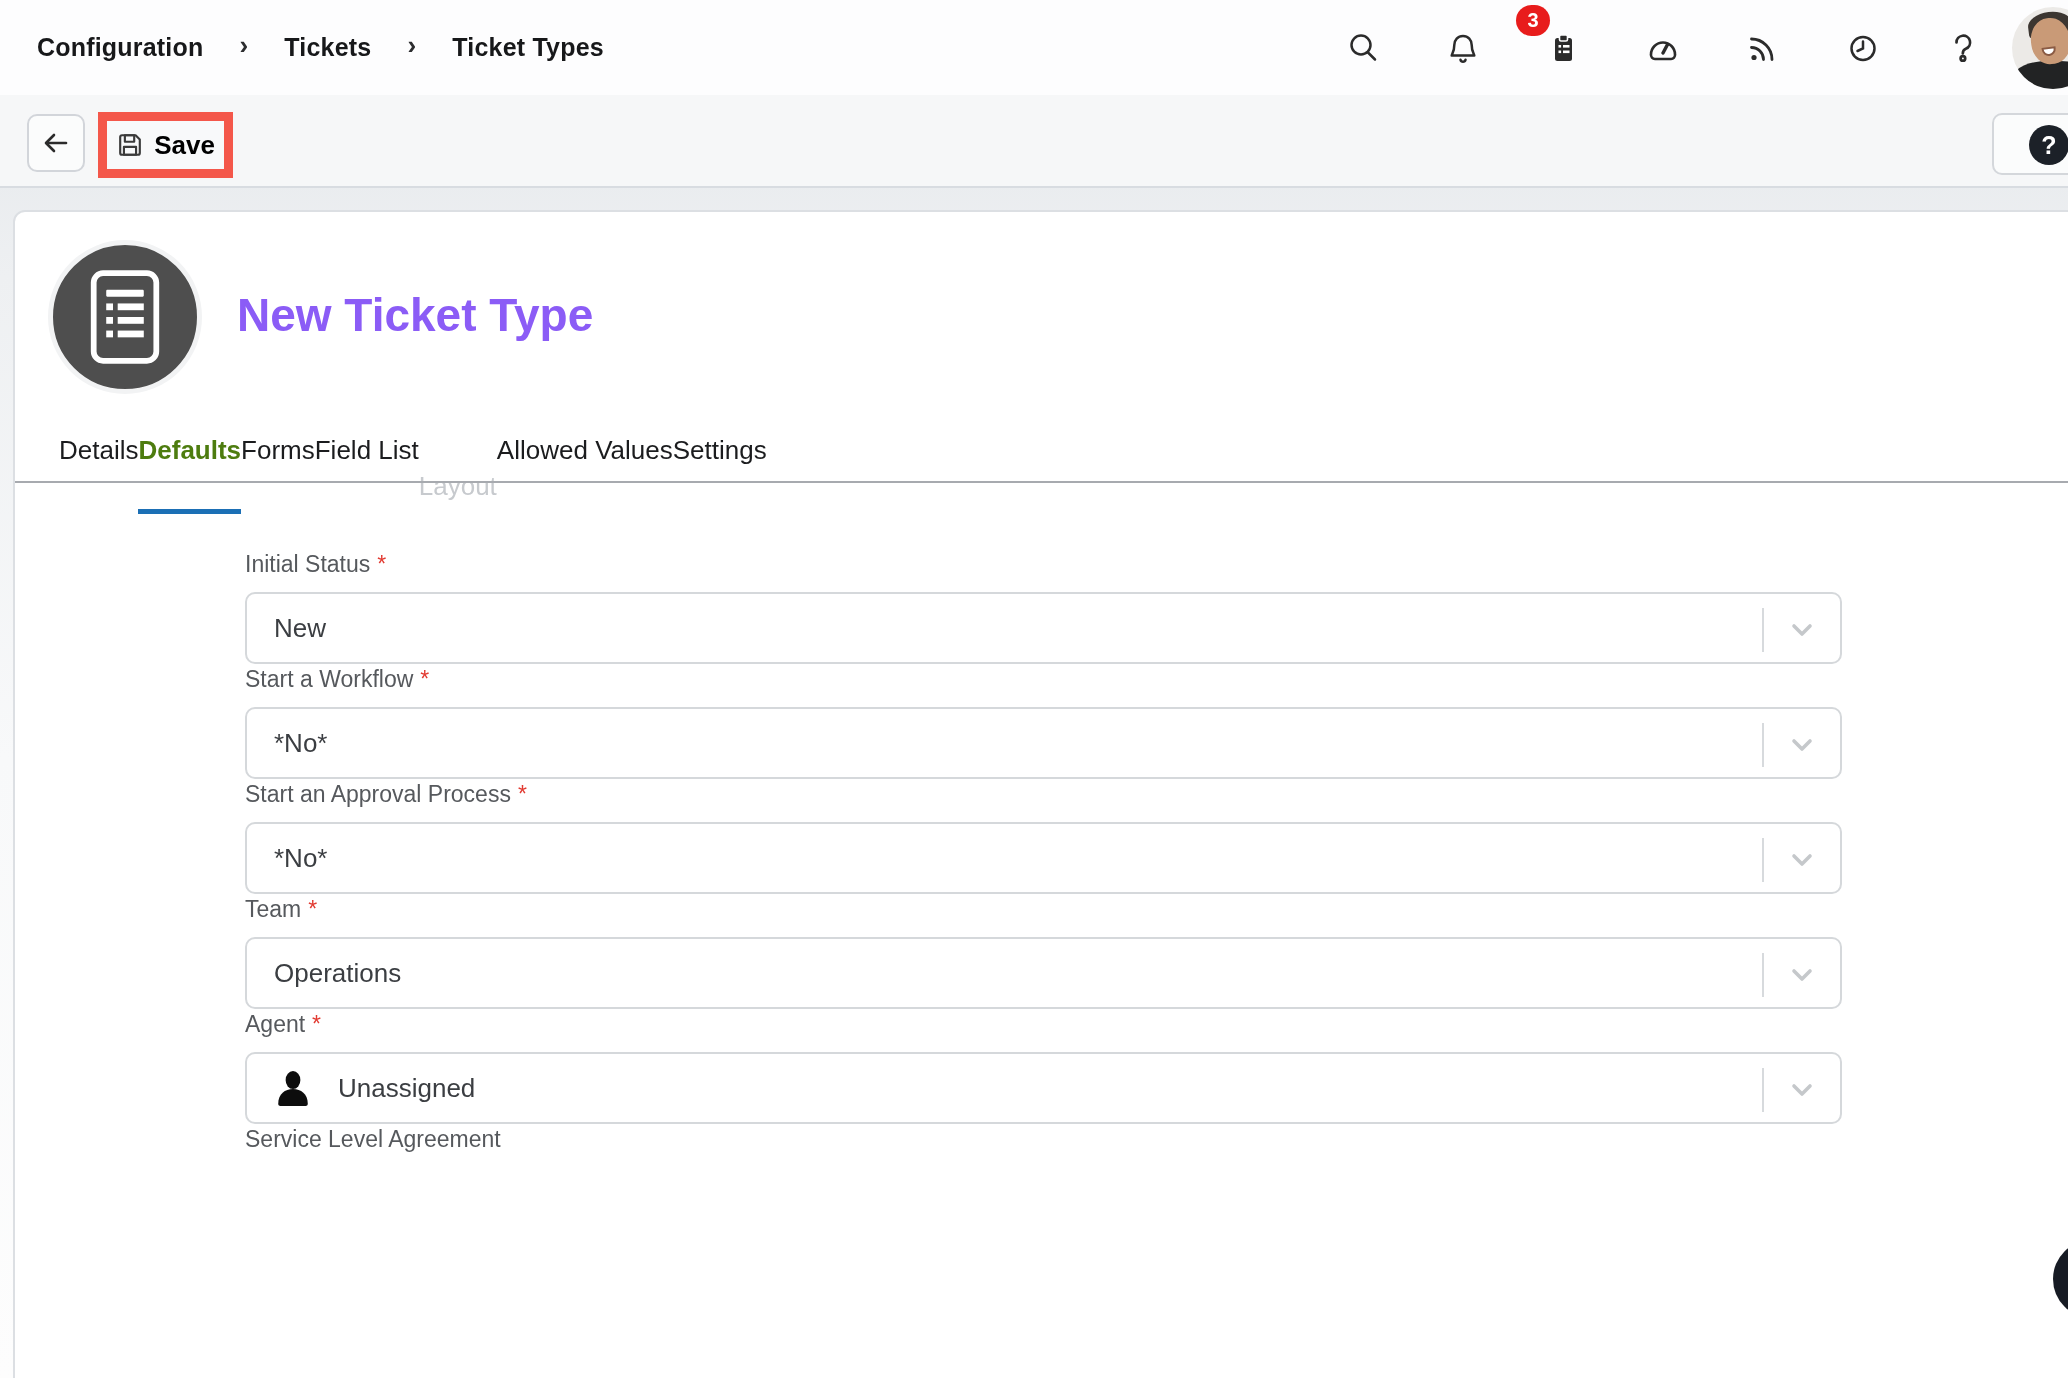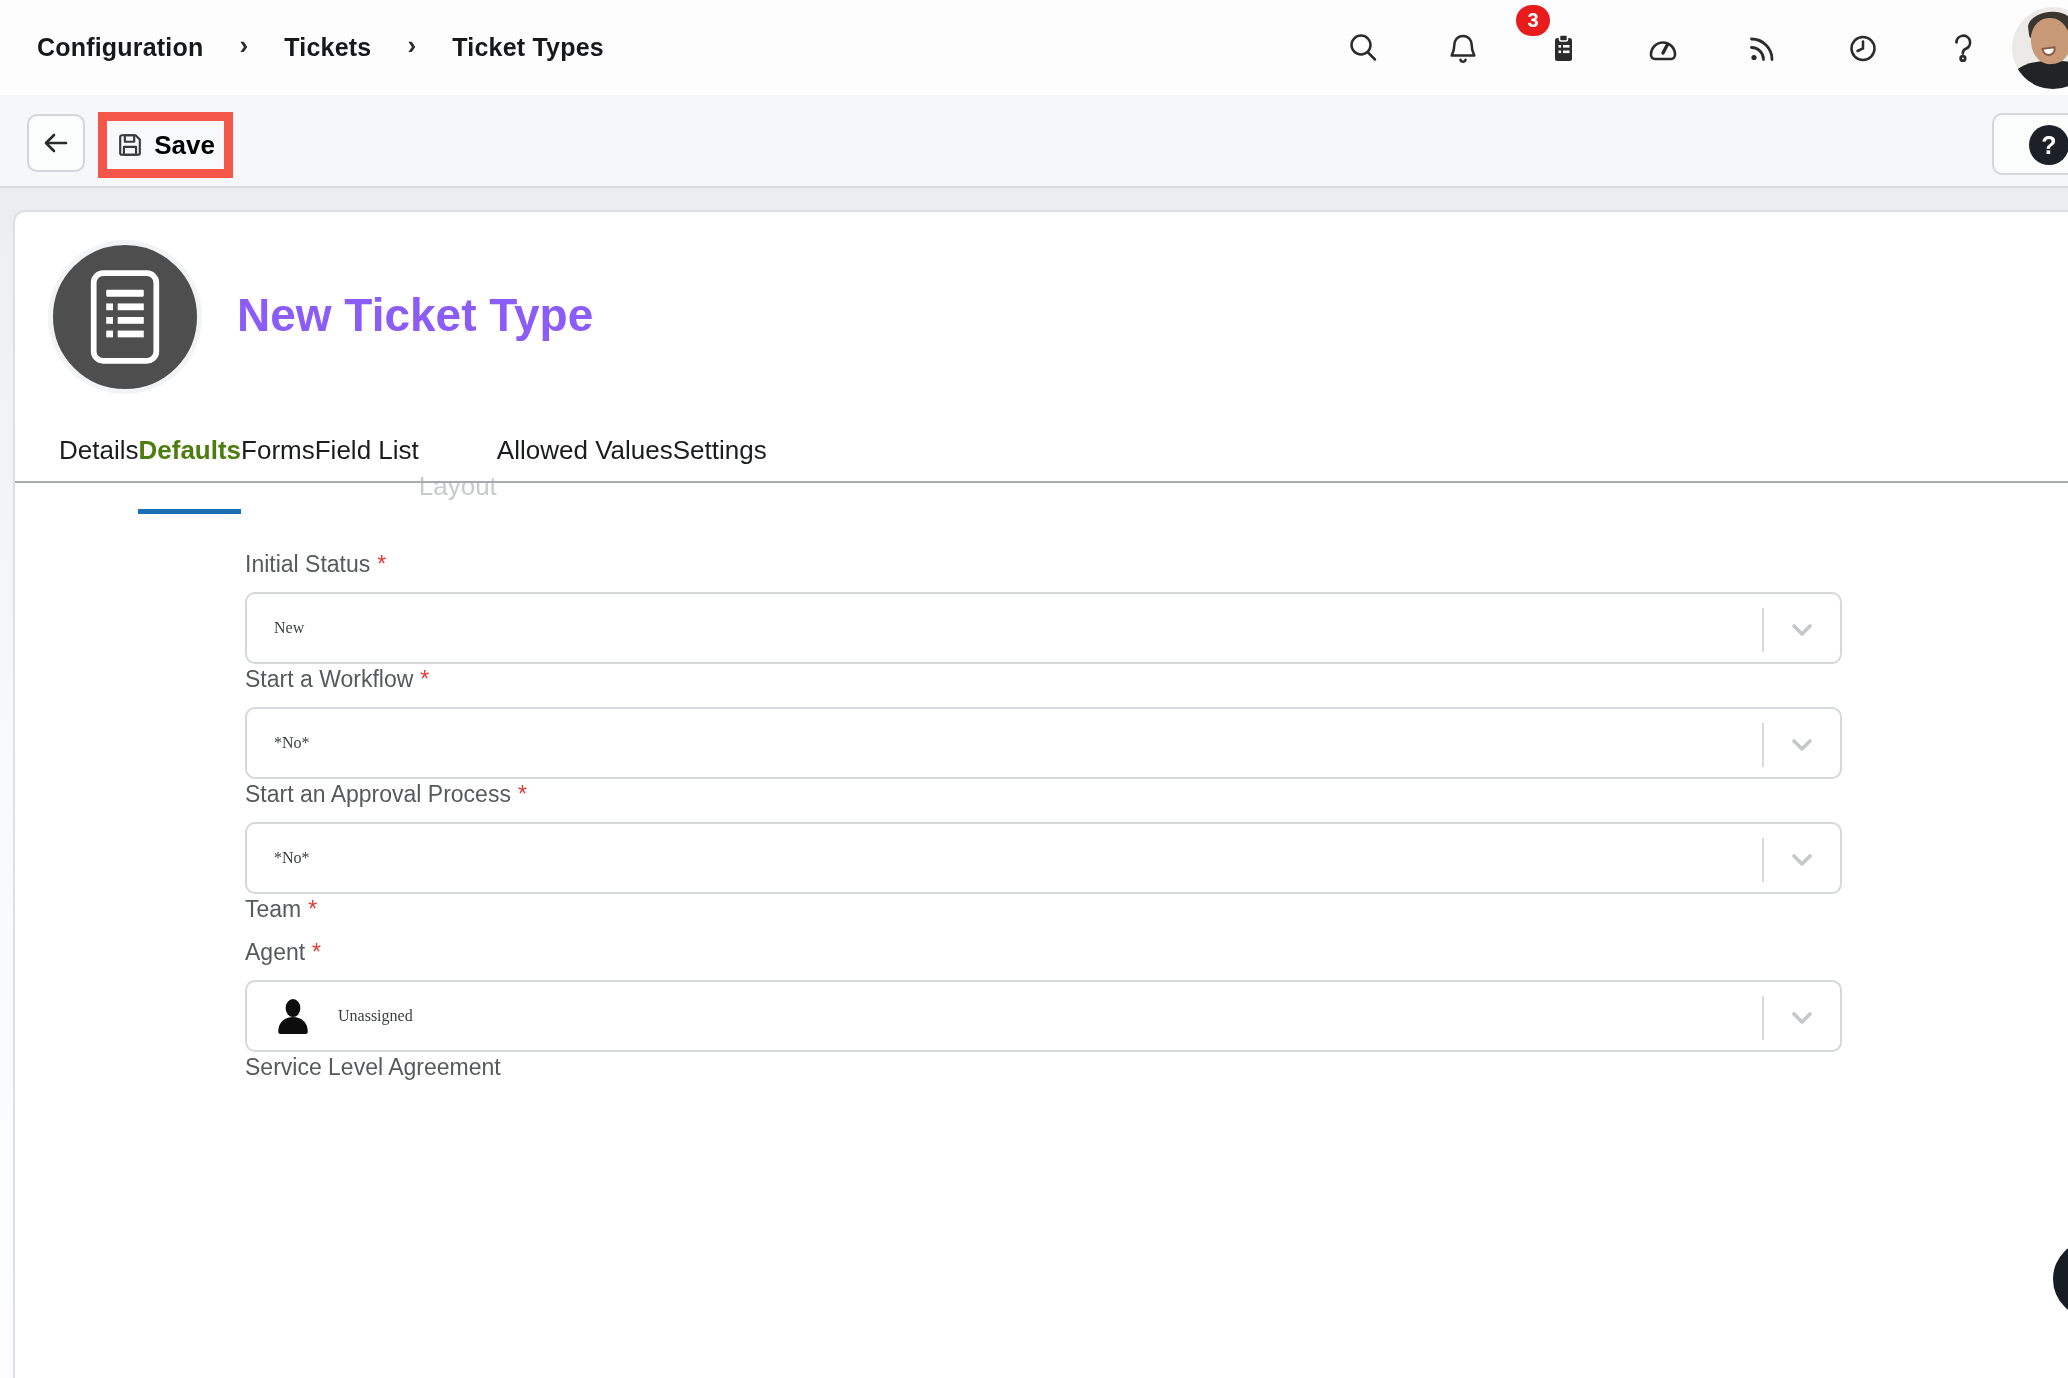--- a/index.html
+++ b/index.html
@@ -52,21 +52,21 @@
   .tab.active{ color:#4d7c0f; font-weight:700; border-bottom:5px solid #1b6fb5;}
   .tab.disabled{ color:#c7cace; cursor:default;margin-top:36px;}
   .tab-divider{ position:absolute; left:0; right:0; top:269px; height:2px; background:#a7aaaf;}
   
   .form{ position:absolute; left:230px; top:337px; width:1597px;}
   .field{ }
   .field-label{ font-size:23px; line-height:30px; color:#56595d; margin-bottom:13px;}
   .req{ color:#e23b32; margin-left:7px;}
   .select{ position:relative; height:72px; border:2px solid #d5d8db; border-radius:10px; background:#fff;
     display:flex; align-items:center; padding-left:27px; gap:26px; cursor:pointer;}
-  .select-value{ font-size:16px; color:#3b3e42;font-family:Liberation Serif, serif;}
+  .select-value{ font-size:26px; color:#3b3e42;}
   .select-divider{ position:absolute; right:76px; top:14px; width:2px; height:44px; background:#d7dadd;}
   .select-chevron{ position:absolute; right:23px; top:21px; width:30px; height:30px;}
   .sla-label{ margin-bottom:0;}
   
   .float-circle{ position:absolute; right:-63px; top:1240px; width:78px; height:78px; border-radius:50%;
     background:#171b24; z-index:6; cursor:pointer;}
   svg{ display:block; }
 </style>
 </head>
 <body>
@@ -205,20 +205,27 @@
           <span class="select-value">*No*</span>
           <span class="select-divider"></span>
           <svg class="select-chevron" viewBox="0 0 30 30" fill="none" stroke="#c5c8cb" stroke-width="3.6" stroke-linecap="round" stroke-linejoin="round">
               <polyline points="7,11 15,19 23,11"></polyline>
             </svg>
         </div>
       </div>
 
       <div class="field">
         <div class="field-label"><span>Team</span><span class="req">*</span></div>
+        <div class="select">
+          <span class="select-value">Operations</span>
+          <span class="select-divider"></span>
+          <svg class="select-chevron" viewBox="0 0 30 30" fill="none" stroke="#c5c8cb" stroke-width="3.6" stroke-linecap="round" stroke-linejoin="round">
+              <polyline points="7,11 15,19 23,11"></polyline>
+            </svg>
+        </div>
       </div>
 
       <div class="field">
         <div class="field-label"><span>Agent</span><span class="req">*</span></div>
         <div class="select">
           <svg width="38" height="38" viewBox="0 0 36 36">
             <ellipse cx="18" cy="10.5" rx="7" ry="8.5" fill="#0d0d0d"></ellipse>
             <path d="M4 33c0-9.5 6.5-14 14-14s14 4.5 14 14c0 1.5-1 2-2 2H6c-1 0-2-.5-2-2z" fill="#0d0d0d"></path>
           </svg>
           <span class="select-value">Unassigned</span>

